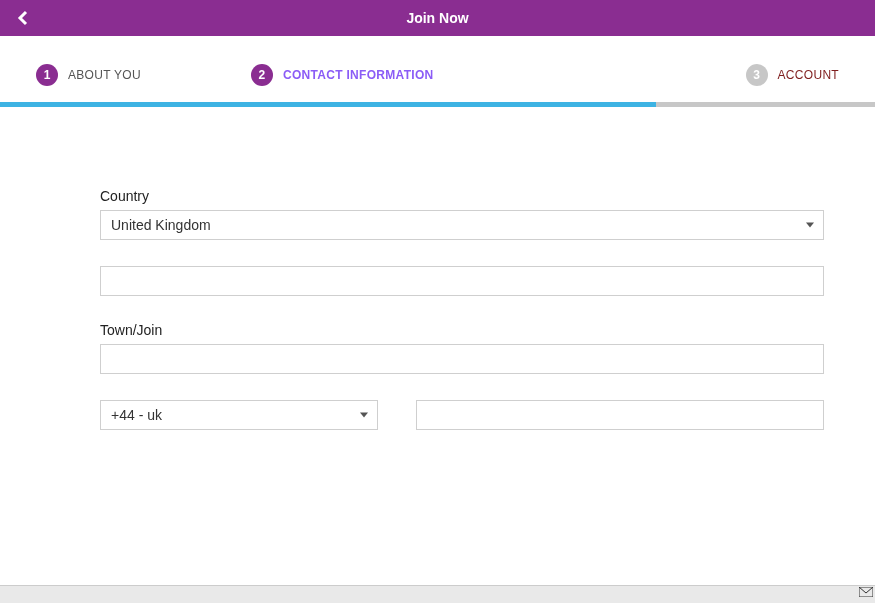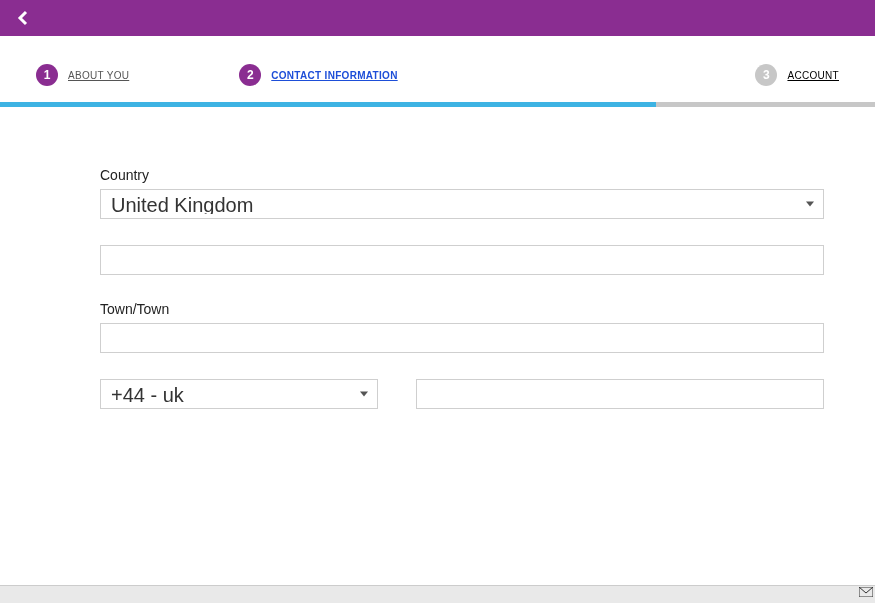--- a/index.html
+++ b/index.html
@@ -82,34 +82,33 @@
       font-weight: bold;
       color: #fff;
     }
     .step-circle.active {
       background: #8a2d91;
     }
     .step-circle.inactive {
       background: #c7c7c7;
     }
     .step-label {
-      font-size: 10px;
+      font-size: 12px;
       letter-spacing: 0.3px;
-      text-decoration: underline;
     }
     .step-label.done {
       color: #555;
       font-weight: normal;
     }
     .step-label.current {
-      color: #1d4ed8;
+      color: #8b5cf6;
       font-weight: bold;
     }
     .step-label.future {
-      color: #000000;
+      color: #7f1d1d;
       font-weight: normal;
     }
     .step-1 { flex: 0 0 auto; margin-right: 110px; }
     .step-2 { flex: 0 0 auto; }
     .step-3 { margin-left: auto; }
     .progress-bar {
       height: 5px;
       display: flex;
       margin: 0;
     }
@@ -117,36 +116,37 @@
       height: 100%;
     }
     .seg-blue { background: #3db3e3; flex: 0 0 75%; }
     .seg-gray { background: #c7c7c7; flex: 0 0 25%; }
     .form-wrap {
       padding: 60px 36px 0 100px;
       max-width: 860px;
     }
     .form-group {
       margin-bottom: 26px;
+      margin-top: 21px;
     }
     .form-group.tight {
       margin-bottom: 22px;
     }
     .field-label {
       display: block;
       font-size: 14px;
       color: #222;
       margin-bottom: 6px;
     }
     .text-input, .select-input {
       width: 100%;
       height: 30px;
       border: 1px solid #cfcfcf;
       padding: 4px 10px;
-      font-size: 20px;
+      font-size: 14px;
       font-family: inherit;
       background: #fff;
       color: #333;
       appearance: none;
     }
     .text-input::placeholder {
       color: #aaa;
     }
     .select-wrap {
       position: relative;
@@ -193,20 +193,21 @@
   </style>
 </head>
 <body>
 
 <div class="header-bar">
   <span class="back-btn">
     <svg viewBox="0 0 16 16">
         <polyline points="10,2 4,8 10,14"></polyline>
       </svg>
   </span>
+  <span class="header-title">Join Now</span>
 </div>
 
 <div class="purple-edge"></div>
 
 <div class="content-area">
 
   <div class="steps-row">
     <div class="step step-1">
       <span class="step-circle active">1</span>
       <span class="step-label done">ABOUT YOU</span>
@@ -238,21 +239,21 @@
     </div>
 
     <div class="form-group">
       <input type="text" class="text-input" value="" style="">
     </div>
 
     <div class="form-group">
     </div>
 
     <div class="form-group">
-      <label class="field-label">Town/Town</label>
+      <label class="field-label">Town/Join</label>
       <input type="text" class="text-input" value="" style="">
     </div>
 
     <div class="form-group tight">
       <div class="tel-row">
         <div class="select-wrap small">
           <select class="select-input">
             <option>+44 - uk</option>
           </select>
         </div>

